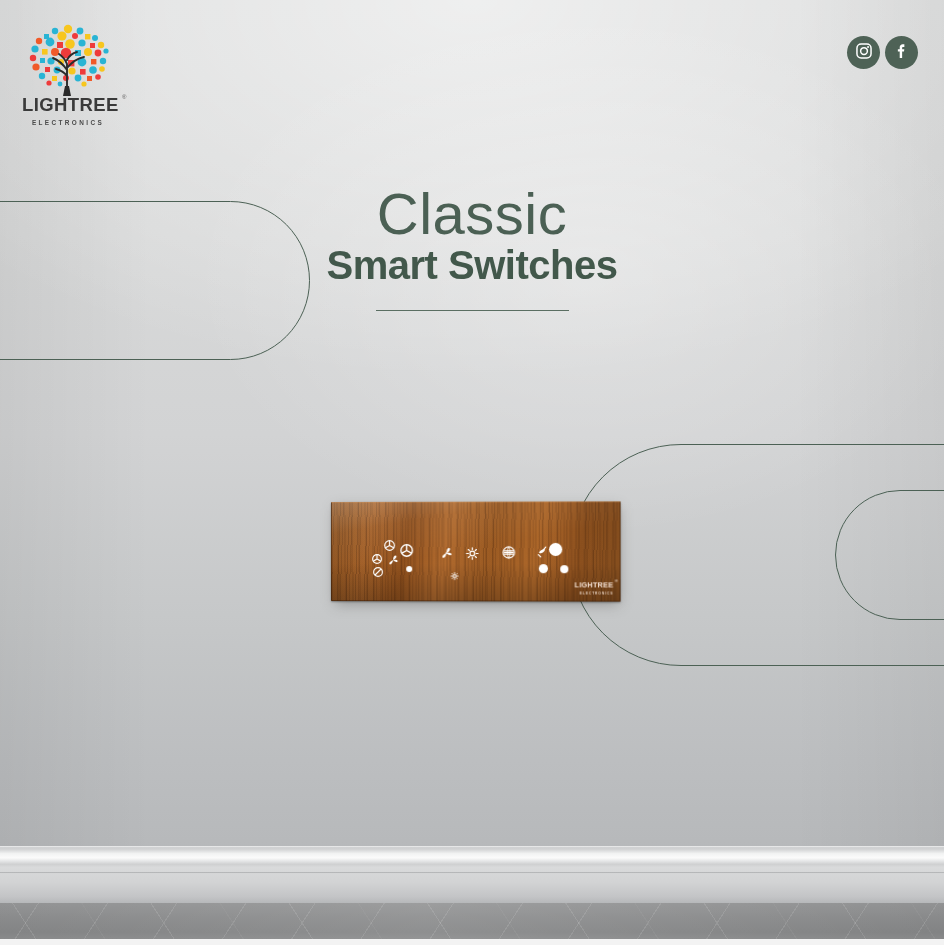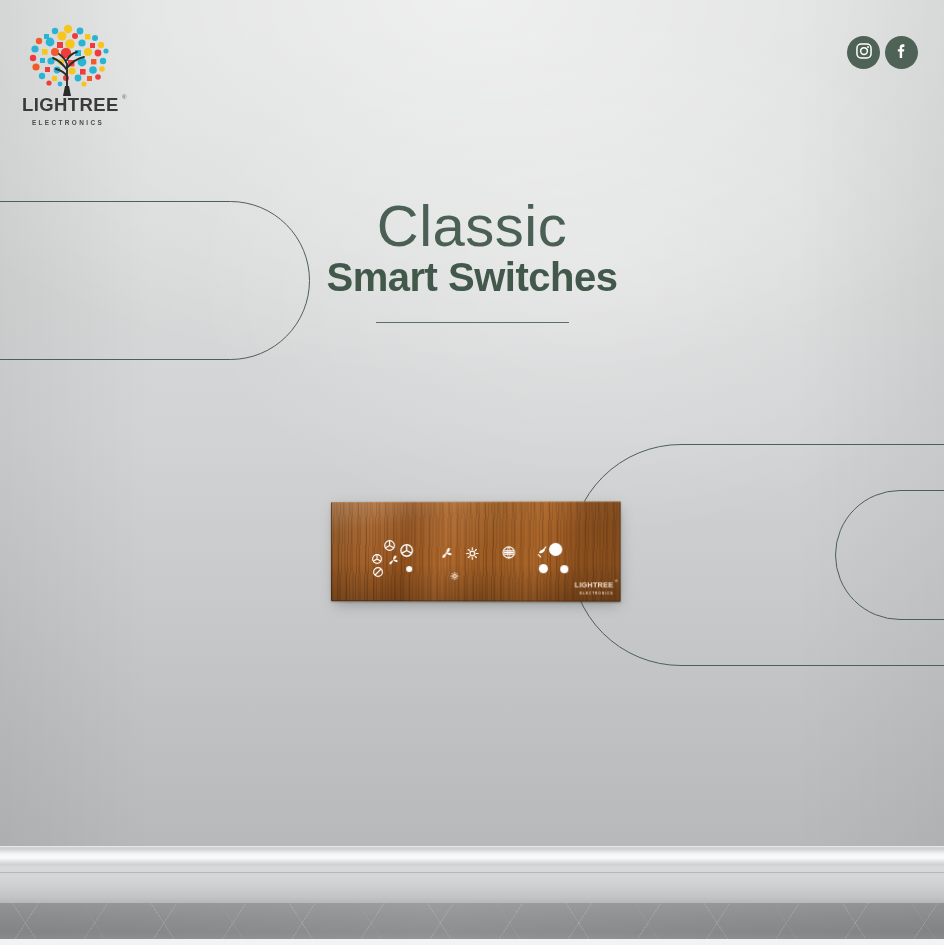--- a/index.html
+++ b/index.html
@@ -114,21 +114,21 @@
   
   .social{ position:absolute; right:26px; top:36px; display:flex; gap:5px; }
   .social-btn{
     width:33px; height:33px; border-radius:50%;
     background:#4e6256;
     display:flex; align-items:center; justify-content:center;
     cursor:pointer;
   }
 
   
-  .headline{ position:absolute; left:0; top:196px; width:944px; text-align:center; }
+  .headline{ position:absolute; left:0; top:184px; width:944px; text-align:center; }
   .headline-light{
     font-size:58px; font-weight:300; letter-spacing:0.5px;
     color:#4b6054; line-height:1.05;
     font-family:"Liberation Sans", sans-serif;
   }
   .headline-bold{
     font-size:40px; font-weight:700; letter-spacing:-0.5px;
     color:#42584b; line-height:1.12; margin-top:-2px;
     font-family:"Liberation Sans", sans-serif;
   }

